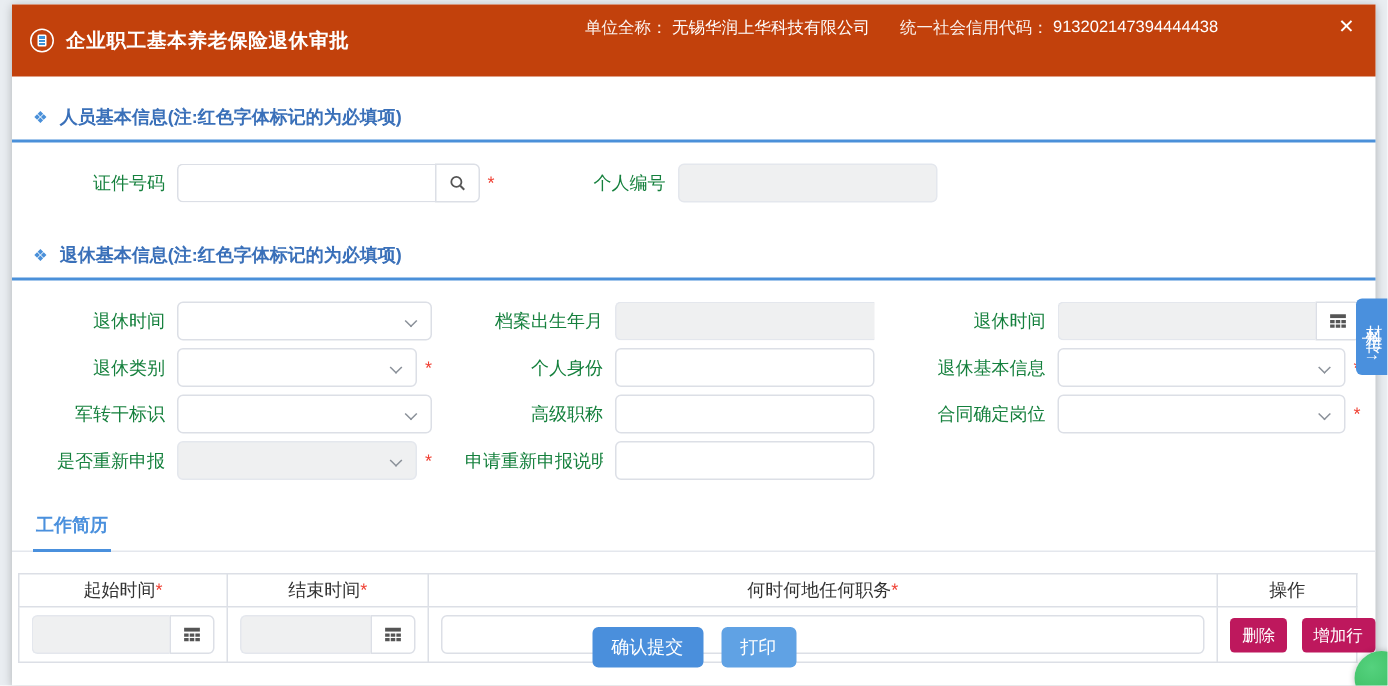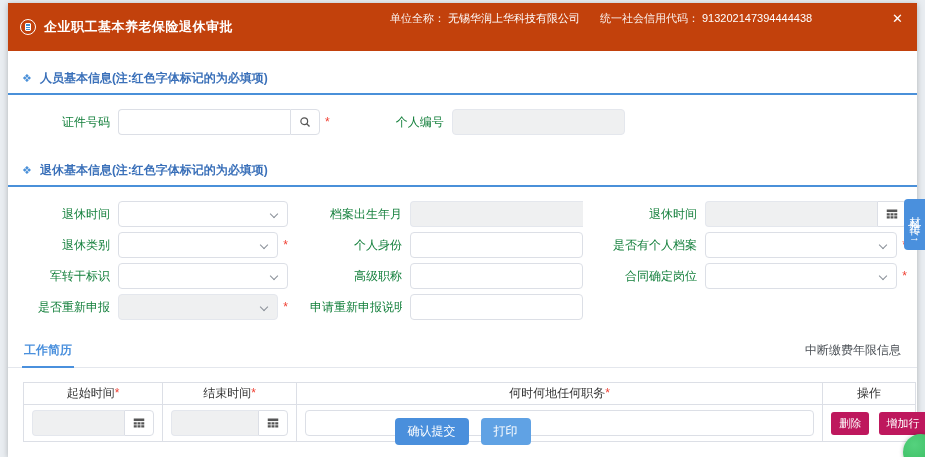--- a/index.html
+++ b/index.html
@@ -57,21 +57,21 @@
   .side-tab { position:absolute; right:0; top:199px; width:21px; background:#4a90dd; color:#fff;
     border-radius:4px 0 0 4px; padding:8px 0 6px; text-align:center; cursor:pointer; z-index:5; }
   .vchars { writing-mode:vertical-lr; text-orientation:upright; font-size:11px; letter-spacing:3px; margin:0 auto; }
   .side-div { height:1px; background:rgba(255,255,255,.75); margin:6px 4px 4px; }
   .side-arrow { font-size:11px; line-height:14px; }
   
   .tabs { display:flex; gap:24px; padding:0 14px; border-bottom:1px solid #e4e7ed; margin-top:16px;justify-content:space-between; }
   .tab { padding:6px 2px 7px; font-size:12px; color:#4b5056; cursor:pointer; }
   .tab.active { color:#4a90dd; font-weight:bold; border-bottom:2px solid #4a90dd; margin-bottom:-1px; }
   
-  table.grid { width:calc(100% - 16px); margin:14px 15px 0; border-collapse:collapse; table-layout:fixed; }
+  table.grid { width:calc(100% - 16px); margin:14px 4px 0; border-collapse:collapse; table-layout:fixed; }
   .grid th { border:1px solid #dcdfe6; height:22px; font-weight:normal; color:#333;
     font-size:12px; text-align:center; padding:0 4px; }
   .grid td { border:1px solid #dcdfe6; padding:5px 8px; height:36px; vertical-align:middle; }
   .th-req { color:#f04134; }
   .cell-input { width:100%; height:26px; border:1px solid #dcdfe6; border-radius:4px;
     padding:0 8px; font:inherit; outline:none; background:#fff; }
   .actions-cell { text-align:center; white-space:nowrap; }
   .btn-sm { background:#be185d; color:#fff; border:none; border-radius:3px; padding:4px 8px;
     font-size:11px; font-family:inherit; cursor:pointer; }
   .btn-sm + .btn-sm { margin-left:6px; }
@@ -174,21 +174,21 @@
             <span class="caret"></span>
           </span>
         <span class="req">*</span>
       </div>
       <div class="field">
         <span class="lbl">个人身份</span>
         <input class="text-input" style="">
       </div>
 
       <div class="field">
-        <span class="lbl">是否有个人档案</span>
+        <span class="lbl">退休基本信息</span>
         <span class="select">
             <span class="caret"></span>
           </span>
         <span class="req">*</span>
       </div>
       <div class="field">
         <span class="lbl">军转干标识</span>
         <span class="select">
             <span class="caret"></span>
           </span>
@@ -213,21 +213,20 @@
         <span class="req">*</span>
       </div>
       <div class="field">
         <span class="lbl">申请重新申报说明</span>
         <input class="text-input" style="">
       </div>
     </div>
 
     <div class="tabs">
       <div class="tab active">工作简历</div>
-      <div class="tab">中断缴费年限信息</div>
     </div>
 
     <table class="grid">
       <colgroup>
           <col style="width:15.6%">
           <col style="width:15%">
           <col style="width:59%">
           <col style="width:10.4%">
         </colgroup>
       <thead>

